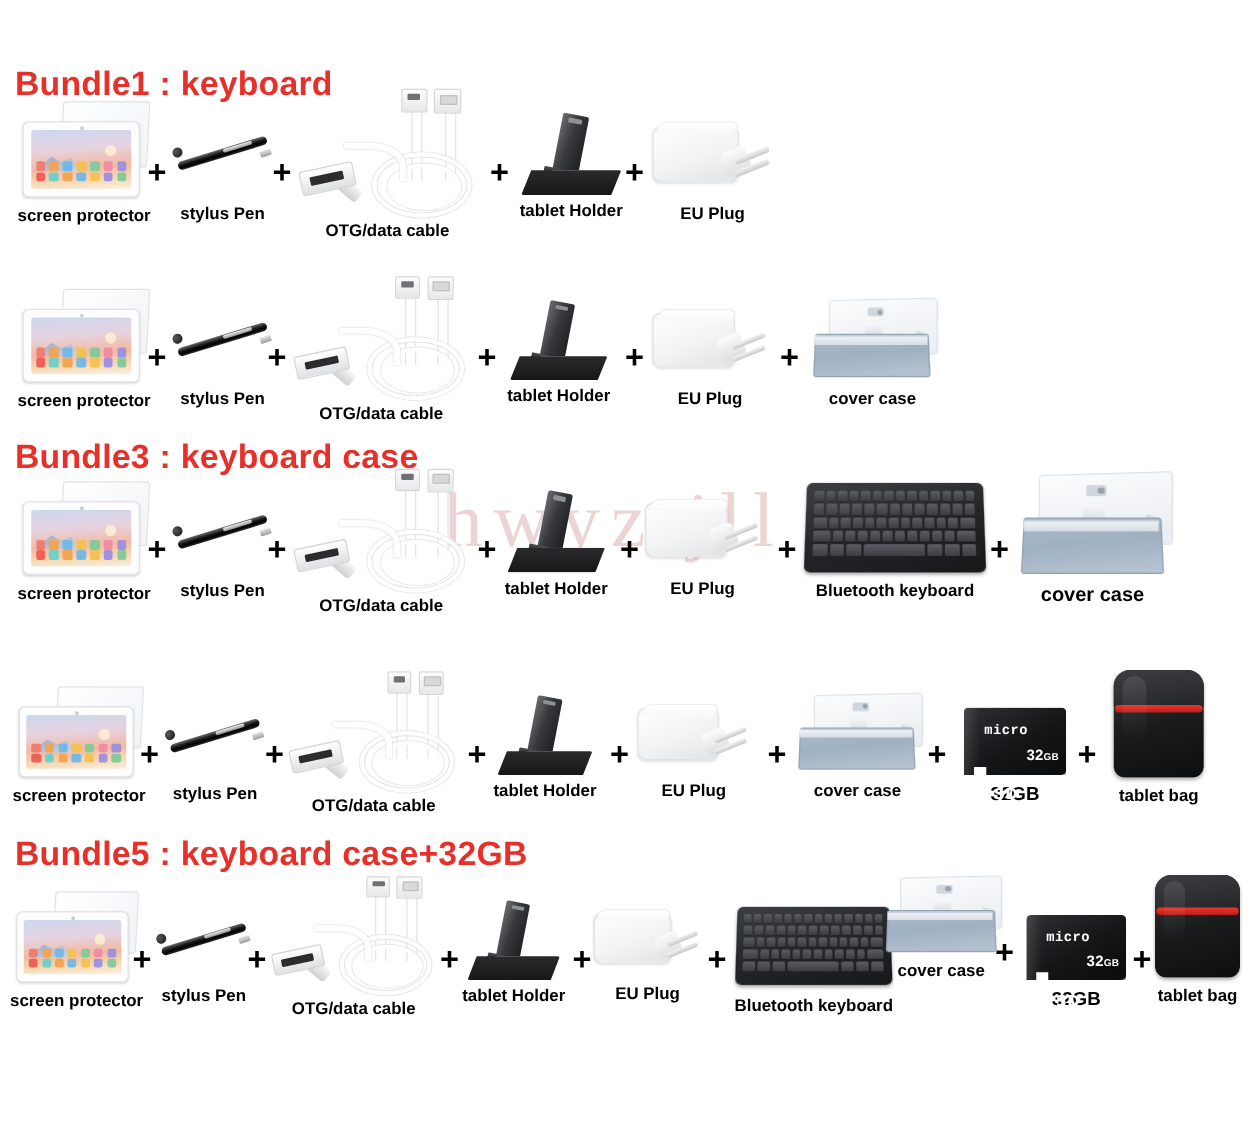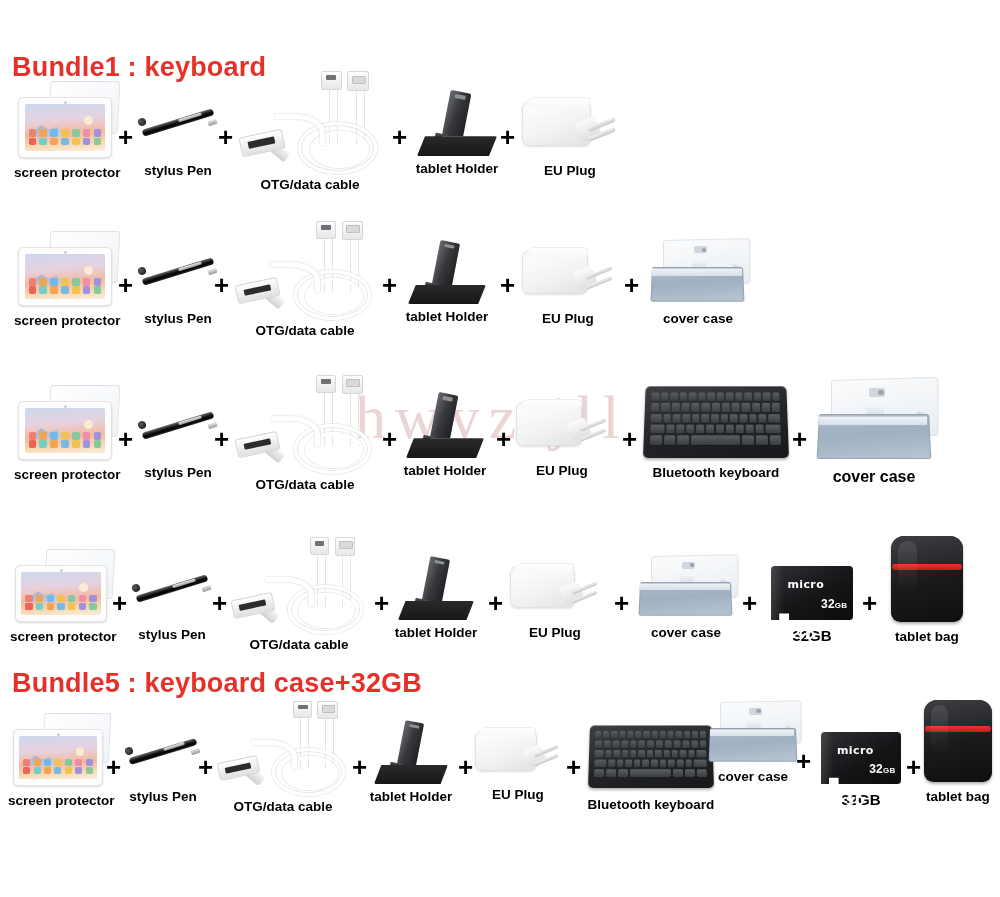--- a/index.html
+++ b/index.html
@@ -160,21 +160,21 @@
   .sd{position:relative;}
   .sd .card{position:absolute;left:0;top:0;width:100%;height:100%;
             background:linear-gradient(150deg,#2e3033,#141517 55%,#0b0c0d);
             border-radius:4px 4px 4px 0;
             clip-path:polygon(0 0,100% 0,100% 100%,22% 100%,22% 88%,10% 88%,10% 100%,0 100%);
             box-shadow:0 1px 2px rgba(0,0,0,.35);}
   .sd .notch{position:absolute;left:0;top:0;width:16%;height:100%;
             background:linear-gradient(90deg,rgba(255,255,255,.12),transparent);}
   .sd .brand{position:absolute;left:20%;top:26%;color:#fff;font-weight:bold;
             font-family:"DejaVu Sans",sans-serif;line-height:.95;letter-spacing:.4px;}
-  .sd .b1{font-size:11px;}
+  .sd .b1{font-size:11px;font-family:Liberation Mono, monospace;}
   .sd .b2{font-size:12px;margin-top:40px;}
   .sd .cap32{position:absolute;right:7%;bottom:16%;color:#fff;font-weight:bold;
             font-size:12px;letter-spacing:.2px;}
   .sd .cap32 span{font-size:8px;}
 
   
   .bag{position:relative;}
   .bag .body{position:absolute;left:0;top:0;width:100%;height:100%;
             background:linear-gradient(165deg,#36383b,#1a1b1d 50%,#0d0e0f);
             border-radius:13px 13px 9px 9px;box-shadow:0 2px 3px rgba(0,0,0,.3);}
@@ -383,20 +383,21 @@
           <div class="front"></div>
           <div class="stripe"></div>
       </div>
       <div class="cap" style="margin-top:8px;">cover case</div>
     </div>
 
   </div>
 </div>
 
 <div class="row" style="top:346px;height:158px;">
+  <div class="heading" style="top:4px;">Bundle3 :  keyboard case</div>
   <div class="items">
 
     <div class="item" style="left:14px;top:48px;width:100px;">
       <div class="art tab" style="width:92px;height:64px;">
         <div class="film"></div>
         <div class="body">
           <div class="cam"></div>
           <div class="scr">
             <div class="sun"></div>
               <div class="mtn"></div>

